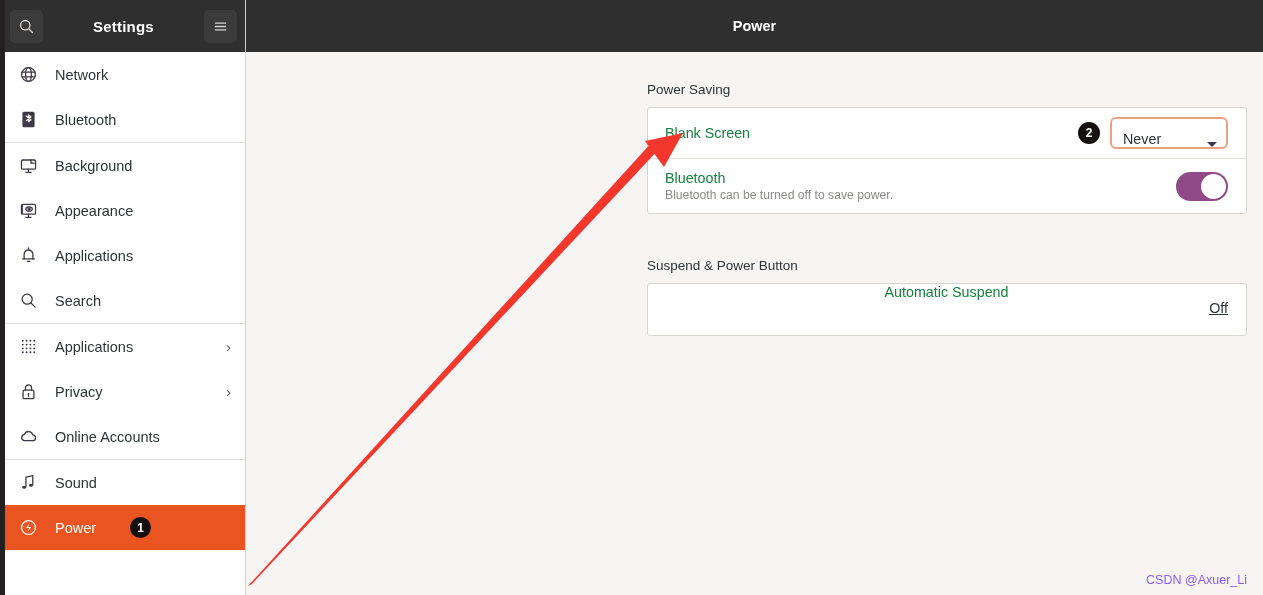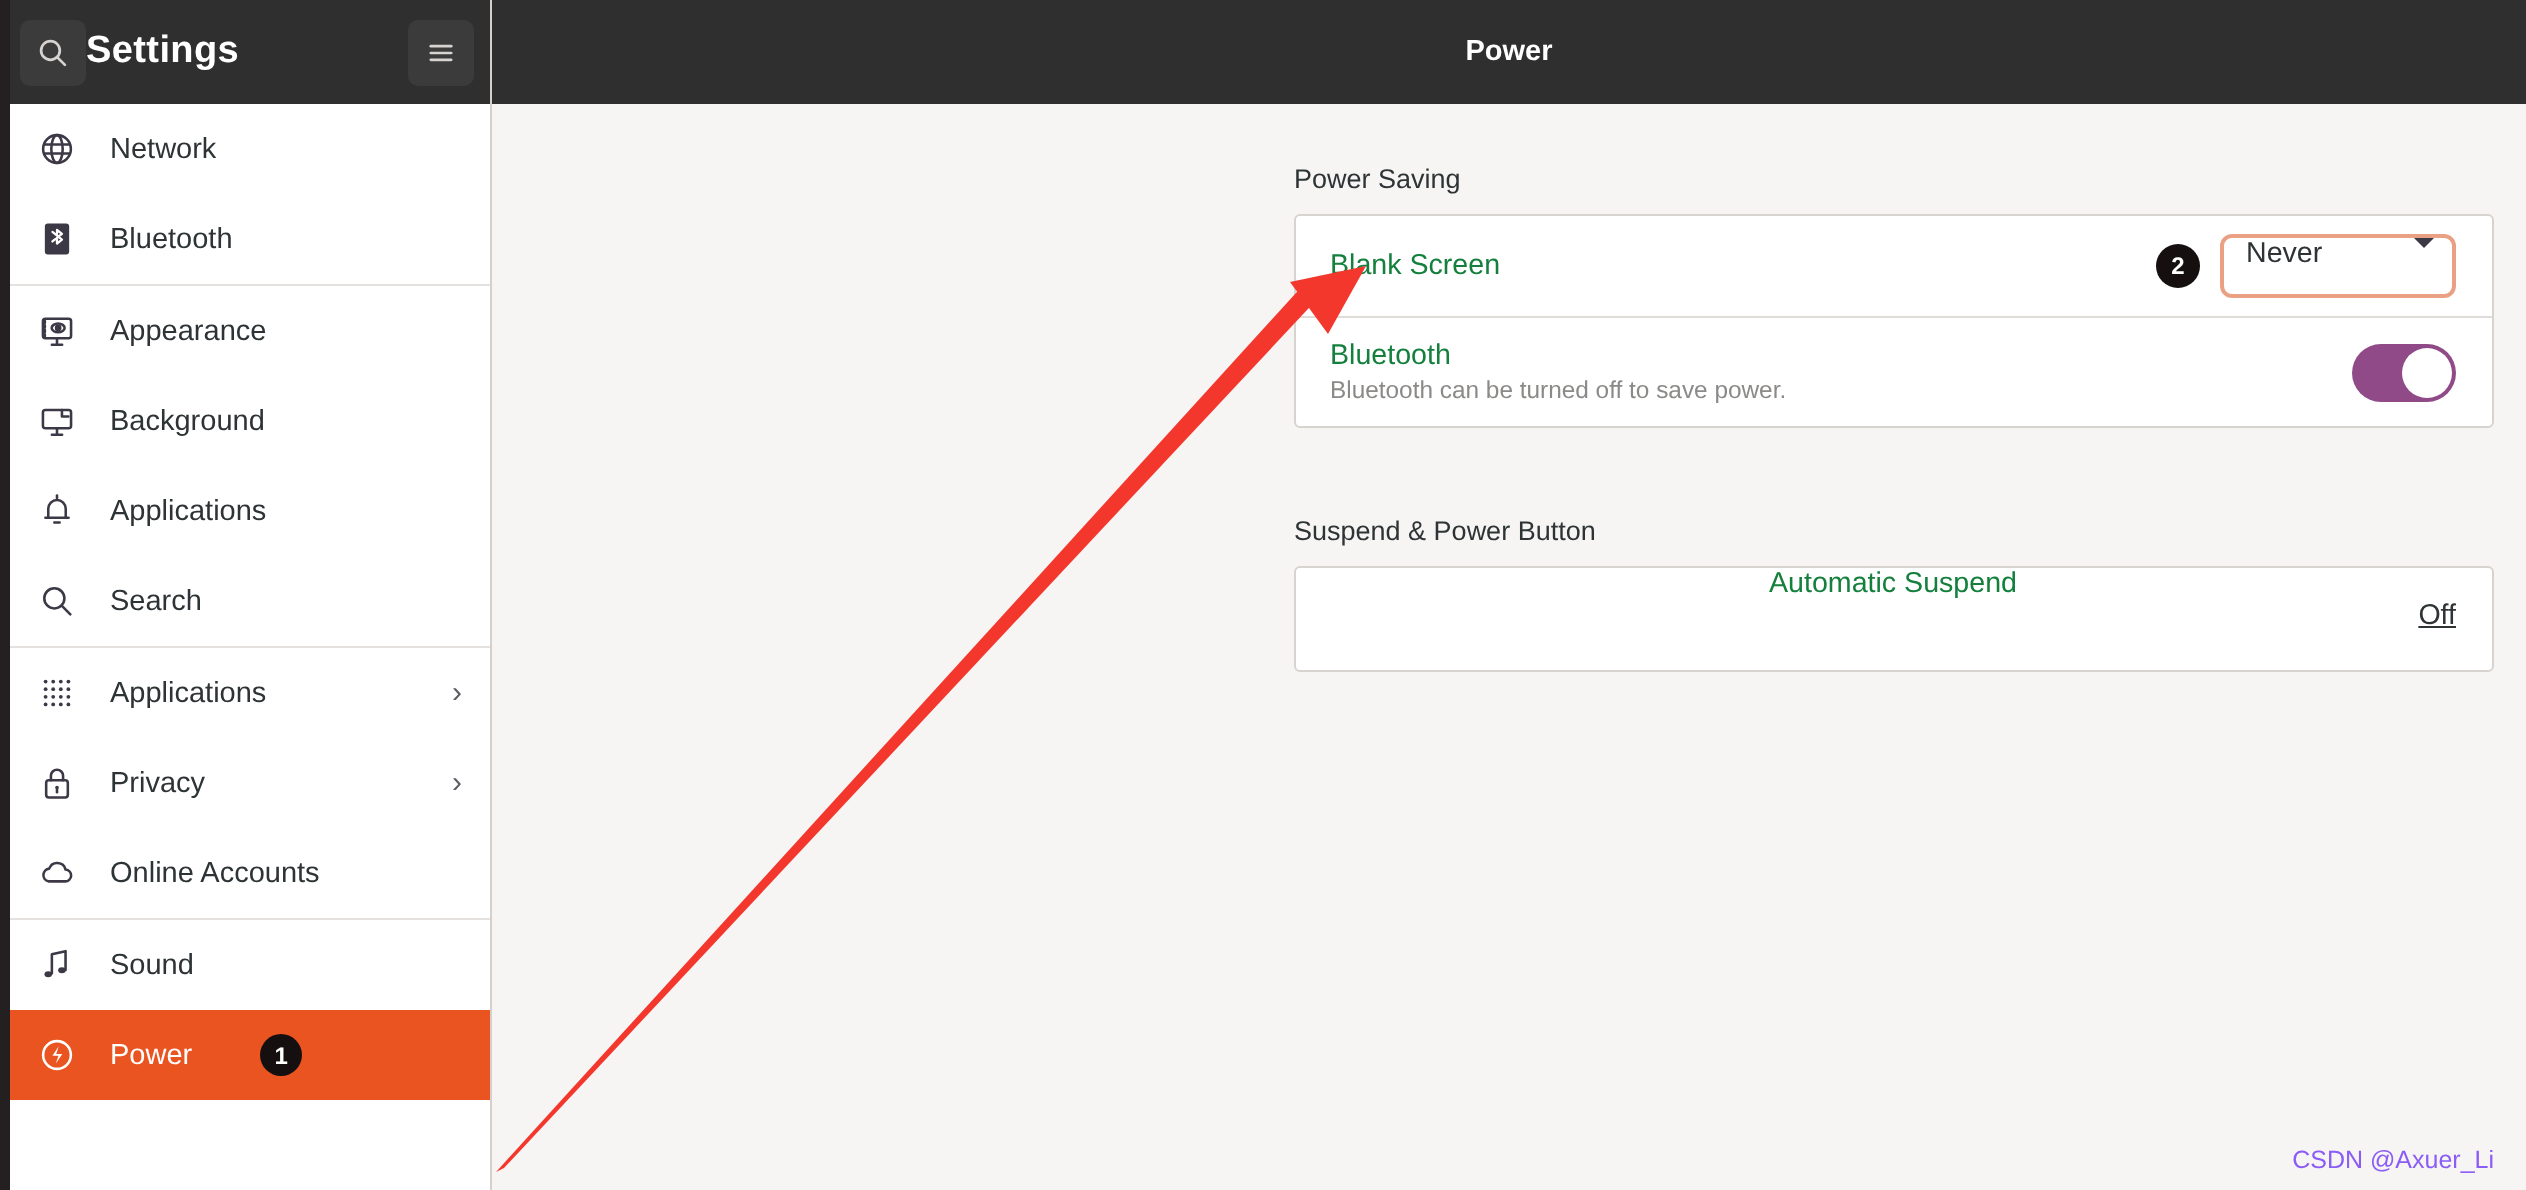--- a/index.html
+++ b/index.html
@@ -40,23 +40,23 @@
   }
   .hdr-btn {
     width: 33px; height: 33px;
     background: #3b3b3b;
     border-radius: 5px;
     display: flex; align-items: center; justify-content: center;
     cursor: pointer;
   }
   .hdr-btn svg { display: block; }
   .sidebar-title {
-    flex: 1; 
+    flex: 1; text-align: center;
     color: #ffffff;
-    font-size: 19px; font-weight: bold;
+    font-size: 15px; font-weight: bold;
     letter-spacing: .2px;
   }
   .sidebar-list {
     flex: 1; overflow: hidden;
     padding-top: 0px;
   }
   .side-item {
     display: flex; align-items: center;
     height: 45px;
     padding: 0 14px 0 18px;
@@ -159,21 +159,21 @@
     display: flex; align-items: center;
   }
   .row-value {
     font-size: 14.3px;
     color: #2e3436;
     text-decoration: underline;
   }
 
   
   .dropdown {
-    display: flex; align-items: flex-start;
+    display: flex; align-items: flex-end;
     background: #ffffff;
     border: 2px solid #eaa183;
     border-radius: 6px;
     height: 32px;
     width: 118px;
     padding: 0 9px 0 11px;
     cursor: pointer;
   }
   .dropdown .dd-val {
     font-size: 14.3px; color: #2e3436;
@@ -274,38 +274,38 @@
               <rect x="3.6" y="1.8" width="12.8" height="16.4" rx="1.6" fill="currentColor"></rect>
               <path d="M7.6 6.3l5 4-2.6 2.1V5.2l2.6 2.1-5 4" fill="none" stroke="#ffffff" stroke-width="1.2" stroke-linejoin="round" stroke-linecap="round"></path>
             </svg>
           </span>
           <span class="lbl">Bluetooth</span>
         </div>
         <div class="side-sep"></div>
         <div class="side-item">
           <span class="ico">
             <svg width="19" height="19" viewBox="0 0 20 20" fill="none" stroke="currentColor" stroke-width="1.35" stroke-linecap="round" stroke-linejoin="round">
+              <rect x="2.6" y="4.2" width="14.8" height="9.6" rx="1.3"></rect>
+              <path d="M7.3 17.2h5.4M10 13.8v3.4"></path>
+              <path d="M12.6 4.2v3.4h3.4"></path>
+            </svg>
+          </span>
+          <span class="lbl">Background</span>
+        </div>
+        <div class="side-item">
+          <span class="ico">
+            <svg width="19" height="19" viewBox="0 0 20 20" fill="none" stroke="currentColor" stroke-width="1.35" stroke-linecap="round" stroke-linejoin="round">
               <rect x="2.6" y="3.6" width="14.8" height="10.2" rx="1.3"></rect>
               <path d="M7.3 17.2h5.4M10 13.8v3.4"></path>
               <ellipse cx="10.6" cy="8.4" rx="3.4" ry="2.3"></ellipse>
               <circle cx="10.6" cy="8.4" r="1.1" fill="currentColor"></circle>
               <path d="M3.6 4.6v8.2" stroke-dasharray="1.2 1.2"></path>
             </svg>
           </span>
           <span class="lbl">Appearance</span>
-        </div>
-        <div class="side-item">
-          <span class="ico">
-            <svg width="19" height="19" viewBox="0 0 20 20" fill="none" stroke="currentColor" stroke-width="1.35" stroke-linecap="round" stroke-linejoin="round">
-              <rect x="2.6" y="4.2" width="14.8" height="9.6" rx="1.3"></rect>
-              <path d="M7.3 17.2h5.4M10 13.8v3.4"></path>
-              <path d="M12.6 4.2v3.4h3.4"></path>
-            </svg>
-          </span>
-          <span class="lbl">Background</span>
         </div>
         <div class="side-item">
           <span class="ico">
             <svg width="19" height="19" viewBox="0 0 20 20" fill="none" stroke="currentColor" stroke-width="1.35" stroke-linecap="round" stroke-linejoin="round">
               <path d="M5.4 13.6V8.8a4.6 4.6 0 1 1 9.2 0v4.8"></path>
               <path d="M3.9 13.6h12.2"></path>
               <path d="M8.6 16.1h2.8"></path>
               <path d="M10 3.1V1.9"></path>
             </svg>
           </span>

